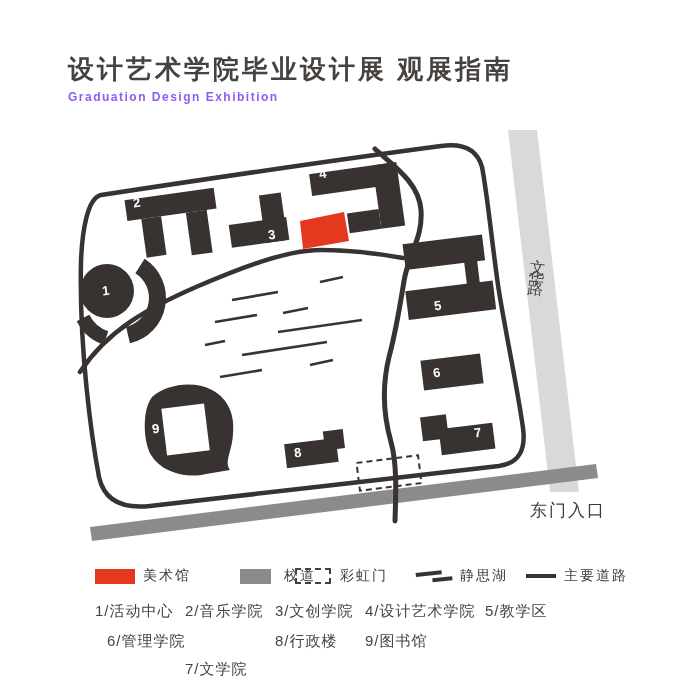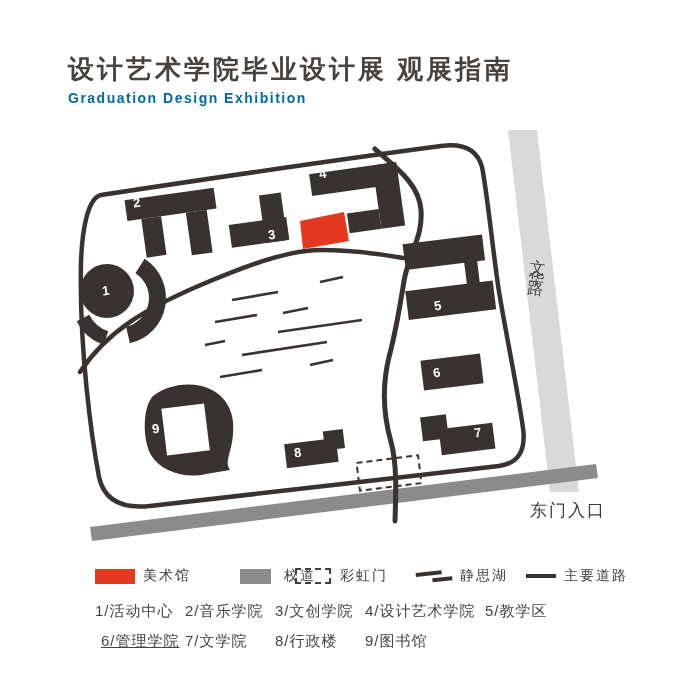--- a/index.html
+++ b/index.html
@@ -7,21 +7,21 @@
     width:692px;height:692px;position:relative;background:#ffffff;
     font-family:"Liberation Sans", sans-serif;overflow:hidden;
   }
   .abs{position:absolute;}
   
   .title{
     left:68px;top:52px;font-size:26px;font-weight:bold;color:#46423f;
     letter-spacing:3px;white-space:nowrap;
   }
   .subtitle{
-    left:68px;top:90px;font-size:14px;font-weight:bold;color:#0369a1;
+    left:68px;top:90px;font-size:12px;font-weight:bold;color:#8b5cf6;
     letter-spacing:1.5px;white-space:nowrap;
   }
   
   .map-svg{left:0;top:0;}
   
   .bnum{
     position:absolute;color:#ffffff;font-size:13px;font-weight:bold;
     transform:rotate(-8deg);line-height:1;
   }
   
@@ -208,17 +208,17 @@
 </div>
 
 <div class="list-row row1">
   <span style="left:0px;">1/活动中心</span>
   <span style="left:90px;">2/音乐学院</span>
   <span style="left:180px;">3/文创学院</span>
   <span style="left:270px;">4/设计艺术学院</span>
   <span style="left:390px;">5/教学区</span>
 </div>
 <div class="list-row row2">
-  <span style="left:6px;text-decoration:underline;">6/管理学院</span>
-  <span style="left:90px;">7/文学院</span>
+  <span style="left:12px;">6/管理学院</span>
+  <span style="left:90px;margin-top:28px;">7/文学院</span>
   <span style="left:180px;">8/行政楼</span>
   <span style="left:270px;">9/图书馆</span>
 </div>
 
 </body></html>

